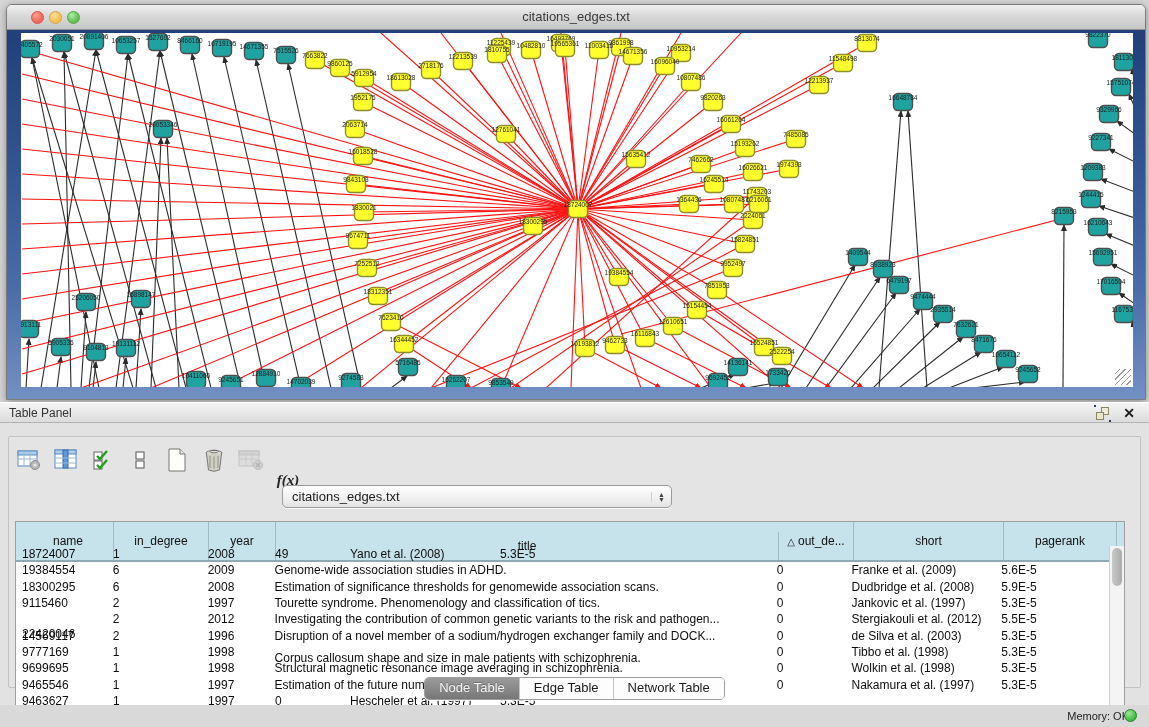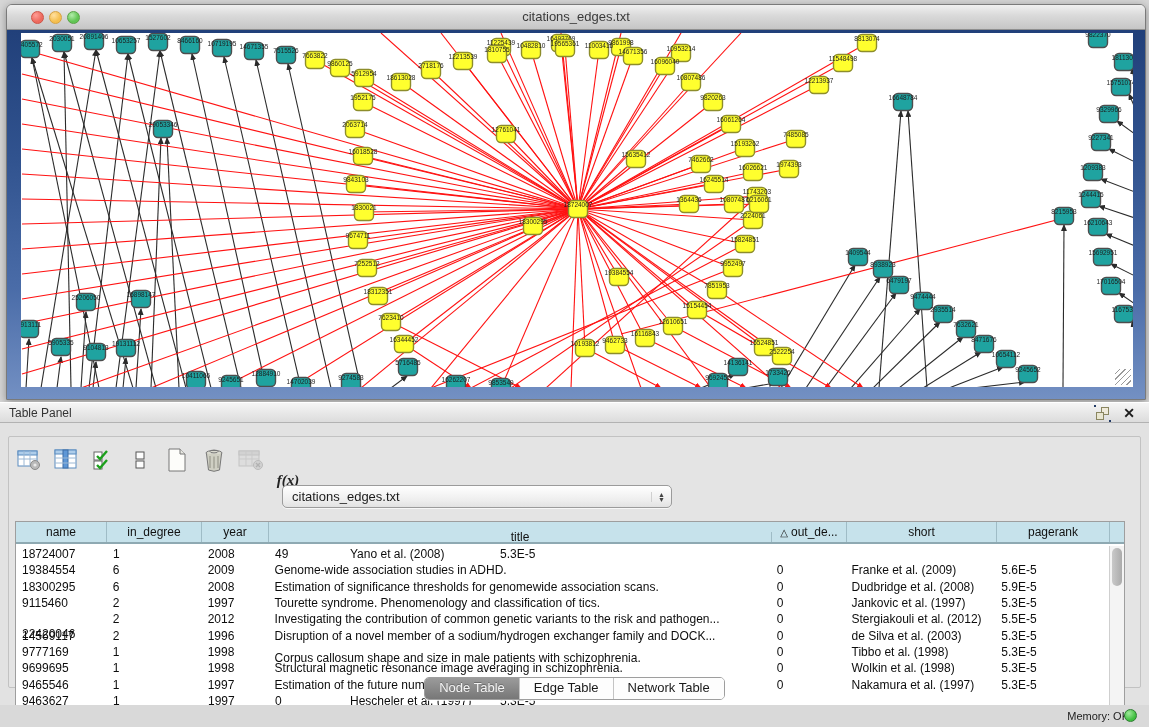--- a/index.html
+++ b/index.html
@@ -52,21 +52,21 @@
     border:1px solid #9b9b9b; border-radius:5px;
     background:linear-gradient(180deg,#ffffff,#ededed 70%,#e2e2e2);
     display:flex; align-items:center; box-shadow:0 1px 0 rgba(255,255,255,.7); }
   #table-select .val { flex:1; font-size:13px; color:#1b1b1b; padding-left:9px; }
   #table-select .steppers { width:20px; display:flex; flex-direction:column; align-items:center;
     line-height:5px; font-size:7px; color:#444; border-left:1px solid #d0d0d0; }
 
   
   #tp-table { position:absolute; left:6px; top:84px; width:1110px; height:186px;
     border:1px solid #9e9e9e; background:#fff; overflow:hidden; }
-  #thead { display:flex; height:22px; background:#c6e2eb; border-bottom:2px solid #8ea9b2; }
+  #thead { display:flex; height:40px; background:#c6e2eb; border-bottom:2px solid #8ea9b2;justify-content:center; }
   .th { display:flex; align-items:center; justify-content:center; font-size:12px; color:#111;
     border-right:1px solid #9fbcc6; overflow:hidden; white-space:nowrap; }
   .th .sort-tri { font-size:10px; margin-right:3px; color:#1a1a1a; }
   #tbody { position:absolute; left:0; top:24px; right:16px; bottom:0; }
   .tr { display:flex; height:16.3px; align-items:center; }
   .td { font-size:12px; color:#0d0d0d; padding-left:6px; overflow:hidden; white-space:nowrap;
     text-overflow:clip; }
   #vscroll { position:absolute; right:0; top:24px; bottom:0; width:15px;
     background:#f4f4f4; border-left:1px solid #cfcfcf; }
   #vthumb { position:absolute; left:2px; top:2px; width:10px; height:38px; border-radius:5px;

